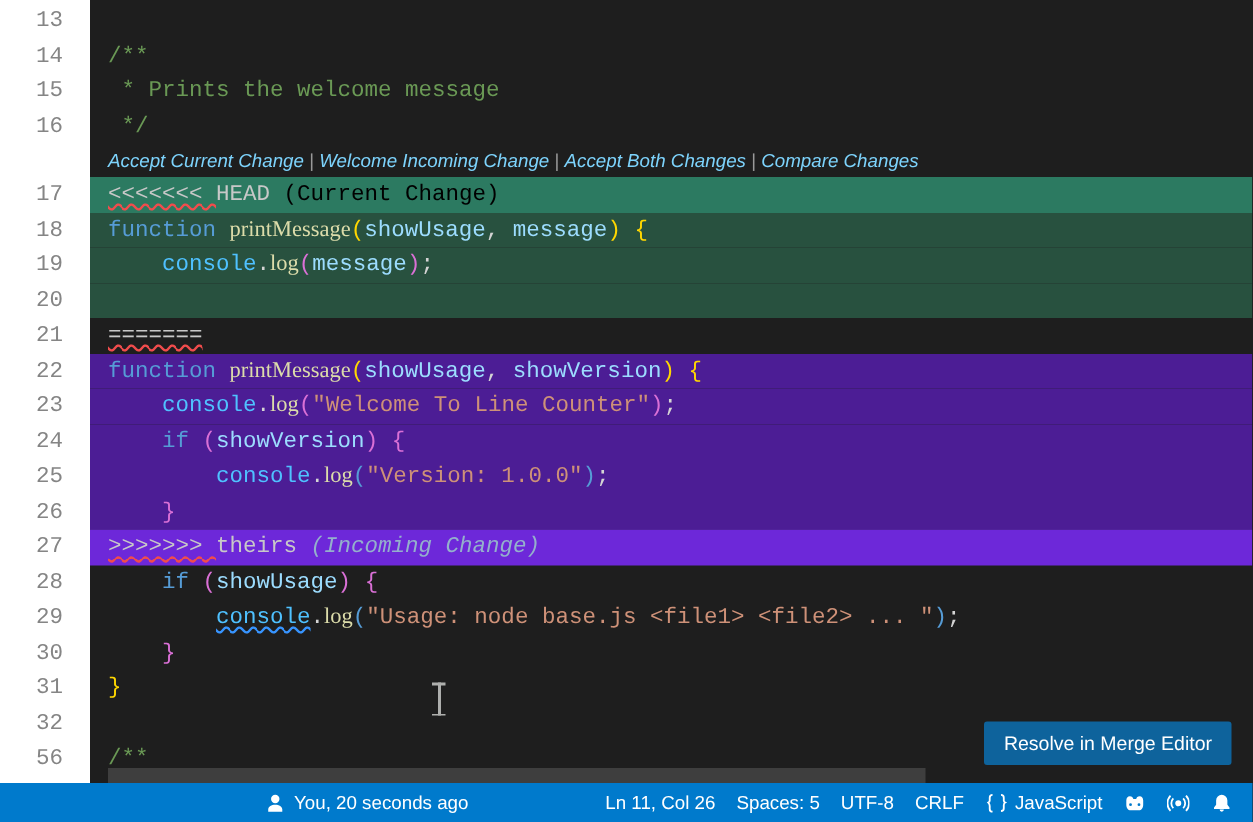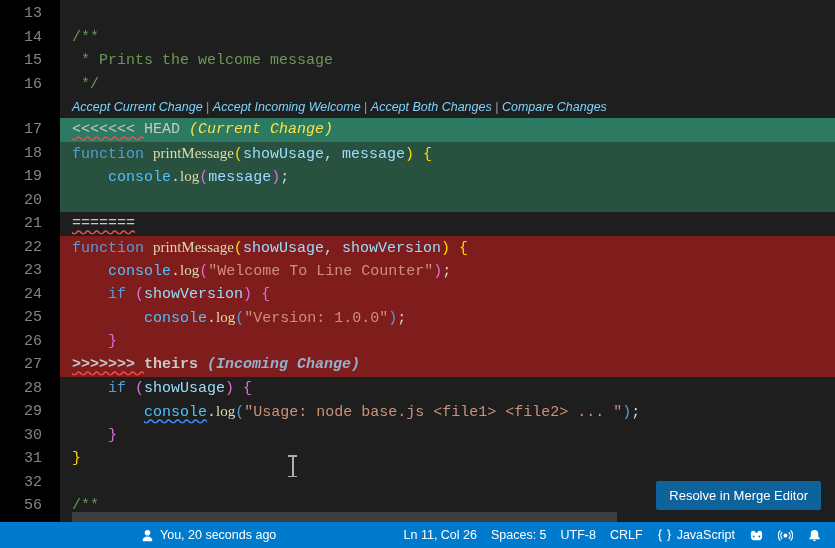--- a/index.html
+++ b/index.html
@@ -14,21 +14,21 @@
     position: relative;
   }
   .editor {
     display: flex;
     width: 100%;
     height: 522px;
     overflow: hidden;
   }
   .gutter {
     width: 60px;
-    background: #000000;
+    background: #ffffff;
     color: #858585;
     text-align: right;
     padding-right: 18px;
     padding-top: 2px;
     user-select: none;
     flex-shrink: 0;
   }
   .gutter div {
     height: 23.5px;
     line-height: 23.5px;
@@ -52,33 +52,33 @@
     height: 22px;
     line-height: 22px;
     font-family: 'Segoe UI', sans-serif;
     font-size: 12.5px;
     color: #999;
     padding-left: 12px;
   }
   .codelens a { color: #7dd3fc; cursor: pointer; text-decoration: none; font-style: italic; }
   .bg-current-marker { background: #2c7a61; }
   .bg-current-body   { background: #28513f; }
-  .bg-incoming-marker { background: #7f1d1d; font-weight: bold; }
-  .bg-incoming-body   { background: #7f1d1d; }
+  .bg-incoming-marker { background: #6d28d9; }
+  .bg-incoming-body   { background: #4c1d95; }
   .tok-comment { color: #6a9955; }
   .tok-keyword { color: #569cd6; }
   .tok-func    { color: #dcdcaa; font-family: Liberation Serif, serif; }
   .tok-param   { color: #9cdcfe; }
   .tok-punc    { color: #d4d4d4; }
   .tok-paren-y { color: #ffd700; }
   .tok-paren-p { color: #da70d6; }
   .tok-string  { color: #ce9178; }
   .tok-obj     { color: #4fc1ff; }
   .tok-marker  { color: #c8c8c8; }
-  .tok-marker-label { color: #fde047; font-style: italic; }
+  .tok-marker-label { color: #000000; }
   .tok-marker-label-in { color: #94b0cc; font-style: italic; }
   .squig-red { text-decoration: underline wavy #f14c4c; text-underline-offset: 2px; }
   .squig-blue{ text-decoration: underline wavy #3794ff; text-underline-offset: 2px; }
   .cursor {
     position: absolute;
     width: 1px;
     height: 22px;
     background: transparent;
   }
   .cursor::before, .cursor::after {
@@ -134,21 +134,21 @@
     gap: 0;
   }
   .statusbar .sb-item {
     padding: 0 7px;
     height: 100%;
     display: inline-flex;
     align-items: center;
     gap: 5px;
     cursor: pointer;
   }
-  .statusbar .sb-left { margin-right: auto; display: flex; height:100%; }
+  .statusbar .sb-left { margin-right: auto; display: flex; height:100%;padding-left:36px; }
   .sb-icon { display:inline-flex; align-items:center; }
   .sb-icon svg { width: 15px; height: 15px; }
 </style>
 </head>
 <body>
 
 <div class="editor">
   <div class="gutter">
     <div>13</div>
     <div>14</div>
@@ -173,21 +173,21 @@
     <div>32</div>
     <div>56</div>
   </div>
 
   <div class="code">
     <div class="line"></div>
     <div class="line"><span class="tok-comment">/**</span></div>
     <div class="line"><span class="tok-comment"> * Prints the welcome message</span></div>
     <div class="line"><span class="tok-comment"> */</span></div>
 
-    <div class="codelens"><a>Accept Current Change</a><span> | </span><a>Accept Incoming Welcome</a><span> | </span><a>Accept Both Changes</a><span> | </span><a>Compare Changes</a></div>
+    <div class="codelens"><a>Accept Current Change</a><span> | </span><a>Welcome Incoming Change</a><span> | </span><a>Accept Both Changes</a><span> | </span><a>Compare Changes</a></div>
 
     <div class="line bg-current-marker"><span class="tok-marker"><span class="squig-red">&lt;&lt;&lt;&lt;&lt;&lt;&lt; </span><span>HEAD </span></span><span class="tok-marker-label">(Current Change)</span></div>
     <div class="line bg-current-body"><span class="tok-keyword">function</span><span> </span><span class="tok-func">printMessage</span><span class="tok-paren-y">(</span><span class="tok-param">showUsage</span><span class="tok-punc">, </span><span class="tok-param">message</span><span class="tok-paren-y">)</span><span> </span><span class="tok-paren-y">{</span></div>
     <div class="line bg-current-body"><span>    </span><span class="tok-obj">console</span><span class="tok-punc">.</span><span class="tok-func">log</span><span class="tok-paren-p">(</span><span class="tok-param">message</span><span class="tok-paren-p">)</span><span class="tok-punc">;</span></div>
     <div class="line bg-current-body"></div>
 
     <div class="line"><span class="tok-marker squig-red">=======</span></div>
 
     <div class="line bg-incoming-body"><span class="tok-keyword">function</span><span> </span><span class="tok-func">printMessage</span><span class="tok-paren-y">(</span><span class="tok-param">showUsage</span><span class="tok-punc">, </span><span class="tok-param">showVersion</span><span class="tok-paren-y">)</span><span> </span><span class="tok-paren-y">{</span></div>
     <div class="line bg-incoming-body"><span>    </span><span class="tok-obj">console</span><span class="tok-punc">.</span><span class="tok-func">log</span><span class="tok-paren-p">(</span><span class="tok-string">"Welcome To Line Counter"</span><span class="tok-paren-p">)</span><span class="tok-punc">;</span></div>

